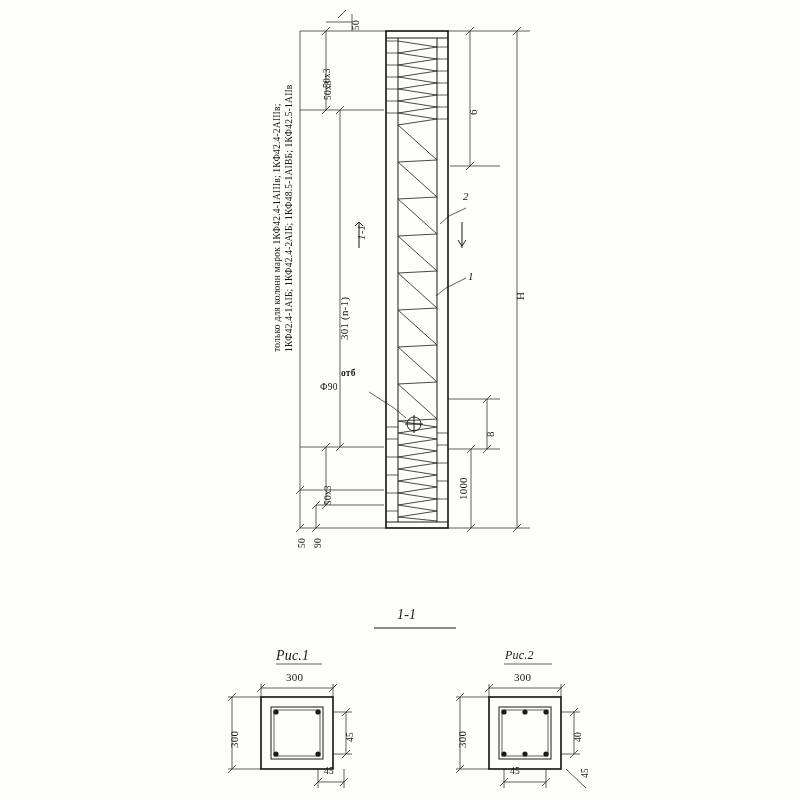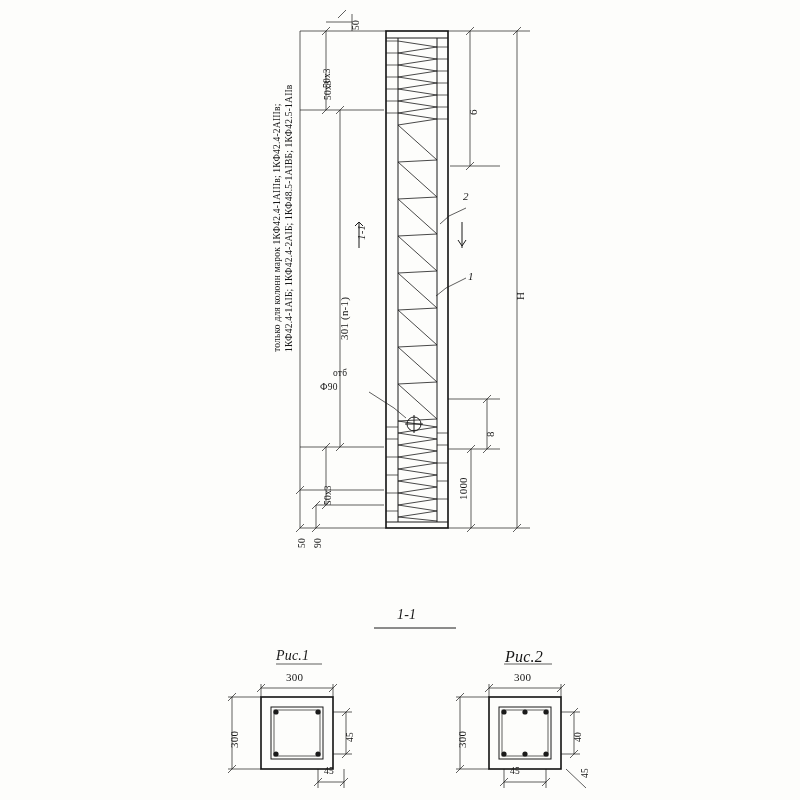--- a/index.html
+++ b/index.html
@@ -264,34 +264,34 @@
   <div class="lbl small rot90" style="left:322px; top:88px;">50x3</div>
   <div class="lbl small rot90" style="left:351px; top:30px;">50</div>
 
   <div class="lbl rot90" style="left:467px; top:115px;">6</div>
   <div class="lbl rot90" style="left:484px; top:437px;">8</div>
   <div class="lbl rot90" style="left:457px; top:500px;">1000</div>
   <div class="lbl rot90" style="left:514px; top:300px;">H</div>
 
   <div class="lbl ital rot90" style="left:355px; top:240px;">1-1</div>
 
-  <div class="lbl small" style="left:333px; top:368px;">отб</div>
+  <div class="lbl small" style="left:341px; top:368px;font-weight:bold;">отб</div>
   <div class="lbl small" style="left:320px; top:382px;">Ф90</div>
 
   <div class="lbl ital" style="left:468px; top:270px;">1</div>
   <div class="lbl ital" style="left:463px; top:190px;">2</div>
 
   <div class="lbl ital" style="left:397px; top:607px; font-size:14px;">1-1</div>
 
   <div class="lbl ital" style="left:276px; top:648px; font-size:14px;">Рис.1</div>
   <div class="lbl" style="left:286px; top:671px;">300</div>
   <div class="lbl rot90" style="left:228px; top:748px;">300</div>
   <div class="lbl small rot90" style="left:345px; top:742px;">45</div>
   <div class="lbl small" style="left:324px; top:766px;">45</div>
 
-  <div class="lbl ital" style="left:505px; top:648px; font-size:16px;">Рис.2</div>
+  <div class="lbl ital" style="left:505px; top:648px; font-size:12px;">Рис.2</div>
   <div class="lbl" style="left:514px; top:671px;">300</div>
   <div class="lbl rot90" style="left:456px; top:748px;">300</div>
   <div class="lbl small rot90" style="left:573px; top:742px;">40</div>
   <div class="lbl small" style="left:510px; top:766px;">45</div>
   <div class="lbl small rot90" style="left:580px; top:778px;">45</div>
 
 </div>
 
 </body></html>

